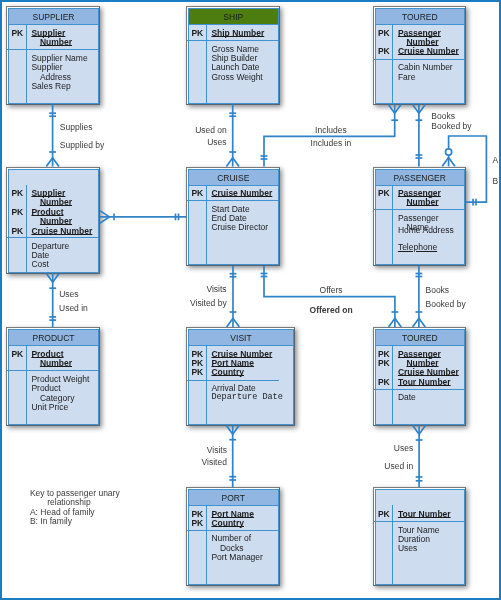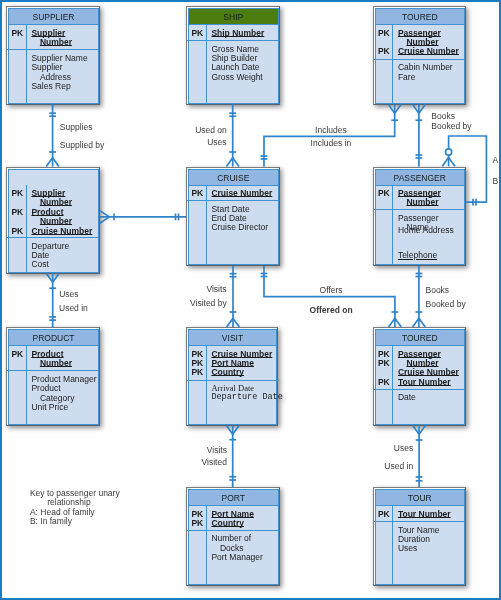--- a/index.html
+++ b/index.html
@@ -165,47 +165,47 @@
         <div class="frame" style="border-color: rgb(64, 147, 208); background: rgb(206, 220, 240);"></div>
         <div class="hdr" style="height: 17.4px; line-height: 16.2px; background: rgb(144, 182, 225); border-color: rgb(64, 147, 208); color: rgb(28, 28, 28);">PASSENGER</div>
         <div class="vdiv" style="left: 18.5px; top: 17.4px; height: 80.1px; border-left-color: rgb(64, 147, 208);"></div>
         <div class="hdiv" style="left: 0px; width: 91.5px; top: 41.8px; border-top-color: rgb(64, 147, 208);"></div>
         <div class="tline pk" style="left: 4.4px; top: 21.5px; color: rgb(28, 28, 28);">PK</div>
         <div class="tline pk ul" style="left: 24.4px; top: 21.5px; color: rgb(28, 28, 28);">Passenger</div>
         <div class="tline pk ul" style="left: 32.9px; top: 30.9px; color: rgb(28, 28, 28);">Number</div>
         <div class="tline" style="left: 24.4px; top: 46.2px; color: rgb(28, 28, 28);">Passenger</div>
         <div class="tline" style="left: 32.9px; top: 55.6px; color: rgb(28, 28, 28);">Name</div>
         <div class="tline" style="left: 24.4px; top: 58px; color: rgb(28, 28, 28);">Home Address</div>
-        <div class="tline" style="left: 24.4px; top: 83px; color: rgb(28, 28, 28); text-decoration: underline;">Telephone</div>
+        <div class="tline" style="left: 24.4px; top: 75px; color: rgb(28, 28, 28); text-decoration: underline;">Telephone</div>
       </div>
       <div class="entity" style="left: 6px; top: 327px; width: 94px; height: 99px;">
         <div class="frame" style="border-color: rgb(64, 147, 208); background: rgb(206, 220, 240);"></div>
         <div class="hdr" style="height: 17.4px; line-height: 16.2px; background: rgb(144, 182, 225); border-color: rgb(64, 147, 208); color: rgb(28, 28, 28);">PRODUCT</div>
         <div class="vdiv" style="left: 18.5px; top: 17.4px; height: 79.6px; border-left-color: rgb(64, 147, 208);"></div>
         <div class="hdiv" style="left: 0px; width: 92px; top: 42.3px; border-top-color: rgb(64, 147, 208);"></div>
         <div class="tline pk" style="left: 4.4px; top: 21.5px; color: rgb(28, 28, 28);">PK</div>
         <div class="tline pk ul" style="left: 24.4px; top: 21.5px; color: rgb(28, 28, 28);">Product</div>
         <div class="tline pk ul" style="left: 32.9px; top: 30.9px; color: rgb(28, 28, 28);">Number</div>
-        <div class="tline" style="left: 24.4px; top: 46.7px; color: rgb(28, 28, 28);">Product Manager</div>
+        <div class="tline" style="left: 24.4px; top: 46.7px; color: rgb(28, 28, 28);">Product Weight</div>
         <div class="tline" style="left: 24.4px; top: 56.1px; color: rgb(28, 28, 28);">Product</div>
         <div class="tline" style="left: 32.9px; top: 65.5px; color: rgb(28, 28, 28);">Category</div>
         <div class="tline" style="left: 24.4px; top: 74.9px; color: rgb(28, 28, 28);">Unit Price</div>
       </div>
-      <div class="entity" style="left: 186px; top: 327px; width: 92px; height: 99px;">
+      <div class="entity" style="left: 186px; top: 327px; width: 109px; height: 99px;">
         <div class="frame" style="border-color: rgb(64, 147, 208); background: rgb(206, 220, 240);"></div>
         <div class="hdr" style="height: 17.4px; line-height: 16.2px; background: rgb(144, 182, 225); border-color: rgb(64, 147, 208); color: rgb(28, 28, 28);">VISIT</div>
         <div class="vdiv" style="left: 18.5px; top: 17.4px; height: 79.6px; border-left-color: rgb(64, 147, 208);"></div>
         <div class="hdiv" style="left: 0px; width: 91.5px; top: 51.6px; border-top-color: rgb(64, 147, 208);"></div>
         <div class="tline pk" style="left: 4.4px; top: 21.5px; color: rgb(28, 28, 28);">PK</div>
         <div class="tline pk ul" style="left: 24.4px; top: 21.5px; color: rgb(28, 28, 28);">Cruise Number</div>
         <div class="tline pk" style="left: 4.4px; top: 30.9px; color: rgb(28, 28, 28);">PK</div>
         <div class="tline pk ul" style="left: 24.4px; top: 30.9px; color: rgb(28, 28, 28);">Port Name</div>
         <div class="tline pk" style="left: 4.4px; top: 40.3px; color: rgb(28, 28, 28);">PK</div>
         <div class="tline pk ul" style="left: 24.4px; top: 40.3px; color: rgb(28, 28, 28);">Country</div>
-        <div class="tline" style="left: 24.4px; top: 56px; color: rgb(28, 28, 28); font-family: Liberation Serif, serif;">Arrival Date</div>
+        <div class="tline" style="left: 24.4px; top: 56px; color: rgb(28, 28, 28);">Arrival Date</div>
         <div class="tline" style="left: 24.4px; top: 65.4px; color: rgb(28, 28, 28); font-family: Liberation Mono, monospace;">Departure Date</div>
       </div>
       <div class="entity" style="left: 372.5px; top: 327px; width: 93.5px; height: 99px;">
         <div class="frame" style="border-color: rgb(64, 147, 208); background: rgb(206, 220, 240);"></div>
         <div class="hdr" style="height: 17.4px; line-height: 16.2px; background: rgb(144, 182, 225); border-color: rgb(64, 147, 208); color: rgb(28, 28, 28);">TOURED</div>
         <div class="vdiv" style="left: 18.5px; top: 17.4px; height: 79.6px; border-left-color: rgb(64, 147, 208);"></div>
         <div class="hdiv" style="left: 0px; width: 91.5px; top: 61px; border-top-color: rgb(64, 147, 208);"></div>
         <div class="tline pk" style="left: 4.4px; top: 21.5px; color: rgb(28, 28, 28);">PK</div>
         <div class="tline pk ul" style="left: 24.4px; top: 21.5px; color: rgb(28, 28, 28);">Passenger</div>
         <div class="tline pk" style="left: 4.4px; top: 30.9px; color: rgb(28, 28, 28);">PK</div>
@@ -223,21 +223,20 @@
         <div class="tline pk" style="left: 4.4px; top: 21.5px; color: rgb(28, 28, 28);">PK</div>
         <div class="tline pk ul" style="left: 24.4px; top: 21.5px; color: rgb(28, 28, 28);">Port Name</div>
         <div class="tline pk" style="left: 4.4px; top: 30.9px; color: rgb(28, 28, 28);">PK</div>
         <div class="tline pk ul" style="left: 24.4px; top: 30.9px; color: rgb(28, 28, 28);">Country</div>
         <div class="tline" style="left: 24.4px; top: 46.1px; color: rgb(28, 28, 28);">Number of</div>
         <div class="tline" style="left: 32.9px; top: 55.5px; color: rgb(28, 28, 28);">Docks</div>
         <div class="tline" style="left: 24.4px; top: 64.9px; color: rgb(28, 28, 28);">Port Manager</div>
       </div>
       <div class="entity" style="left: 372.5px; top: 487px; width: 93.5px; height: 99px;">
         <div class="frame" style="border-color: rgb(64, 147, 208); background: rgb(206, 220, 240);"></div>
-        <div class="hdr" style="height: 17.4px; line-height: 16.2px; background: rgb(144, 182, 225); border-color: rgb(64, 147, 208); color: rgb(28, 28, 28);">TOUR</div>
         <div class="vdiv" style="left: 18.5px; top: 17.4px; height: 79.6px; border-left-color: rgb(64, 147, 208);"></div>
         <div class="hdiv" style="left: 0px; width: 91.5px; top: 33.2px; border-top-color: rgb(64, 147, 208);"></div>
         <div class="tline pk" style="left: 4.4px; top: 21.5px; color: rgb(28, 28, 28);">PK</div>
         <div class="tline pk ul" style="left: 24.4px; top: 21.5px; color: rgb(28, 28, 28);">Tour Number</div>
         <div class="tline" style="left: 24.4px; top: 37.6px; color: rgb(28, 28, 28);">Tour Name</div>
         <div class="tline" style="left: 24.4px; top: 47px; color: rgb(28, 28, 28);">Duration</div>
         <div class="tline" style="left: 24.4px; top: 56.4px; color: rgb(28, 28, 28);">Uses</div>
       </div>
     </div>
   <div id="labels">

